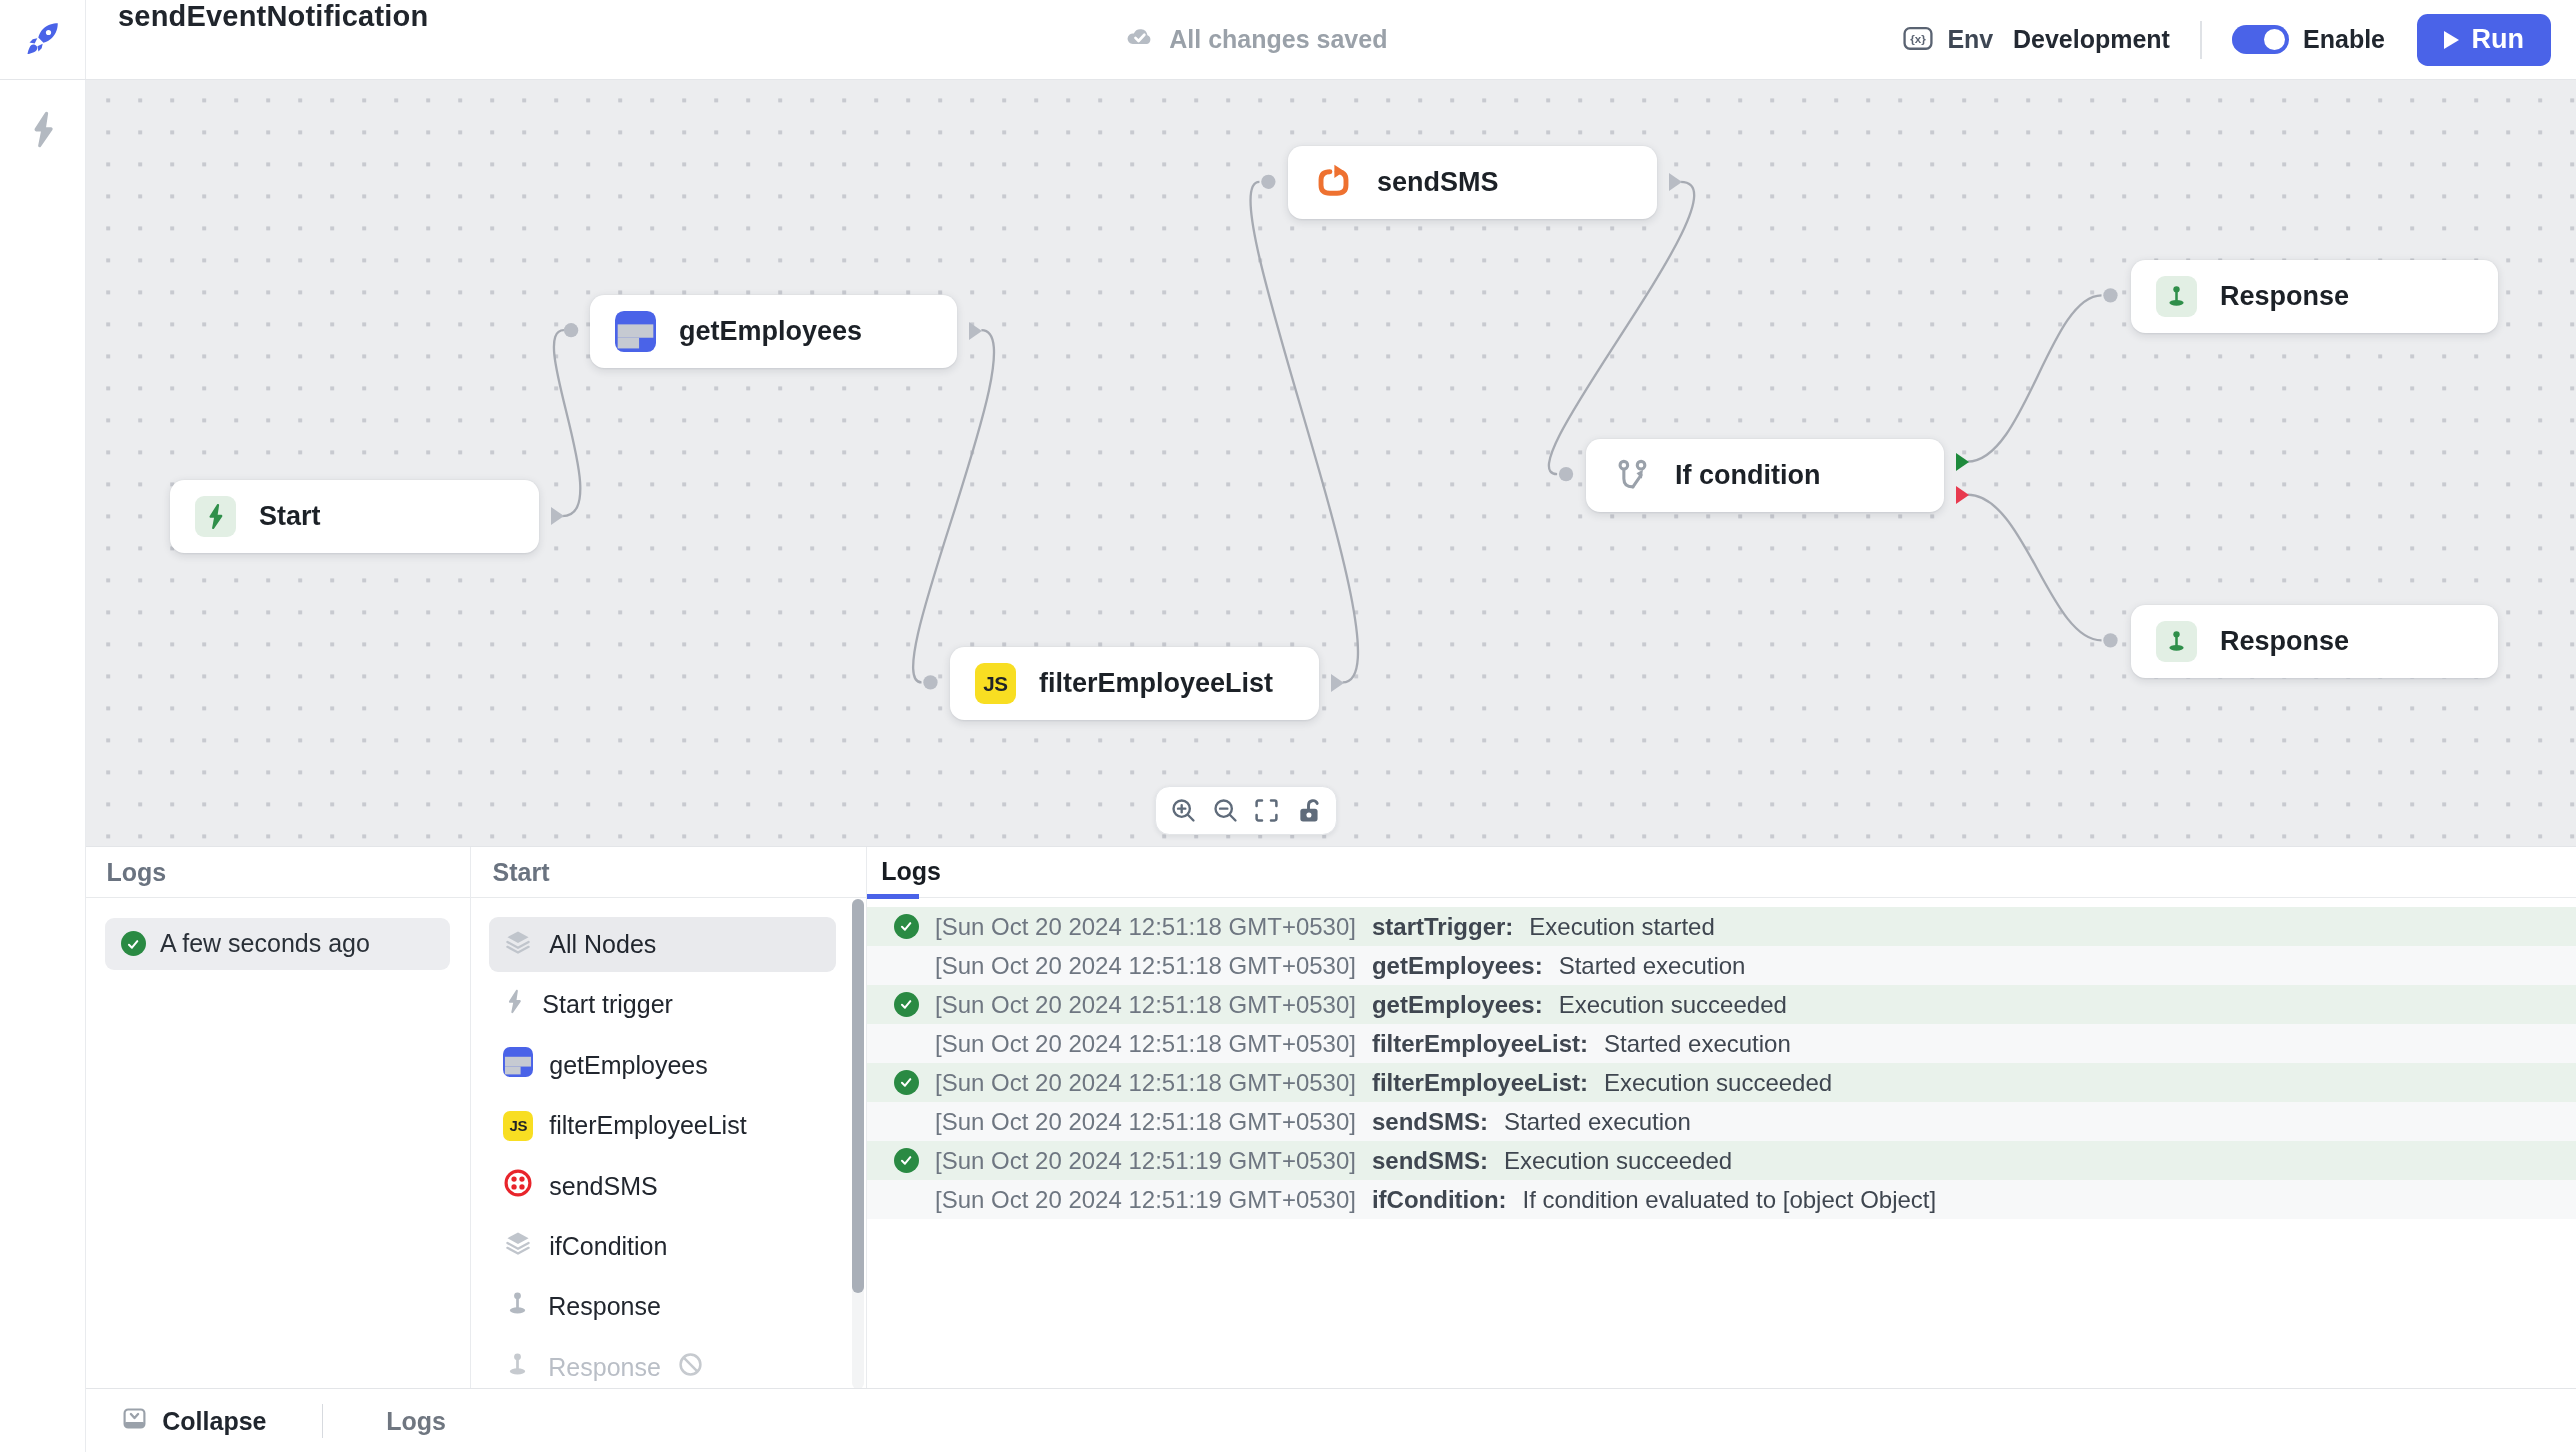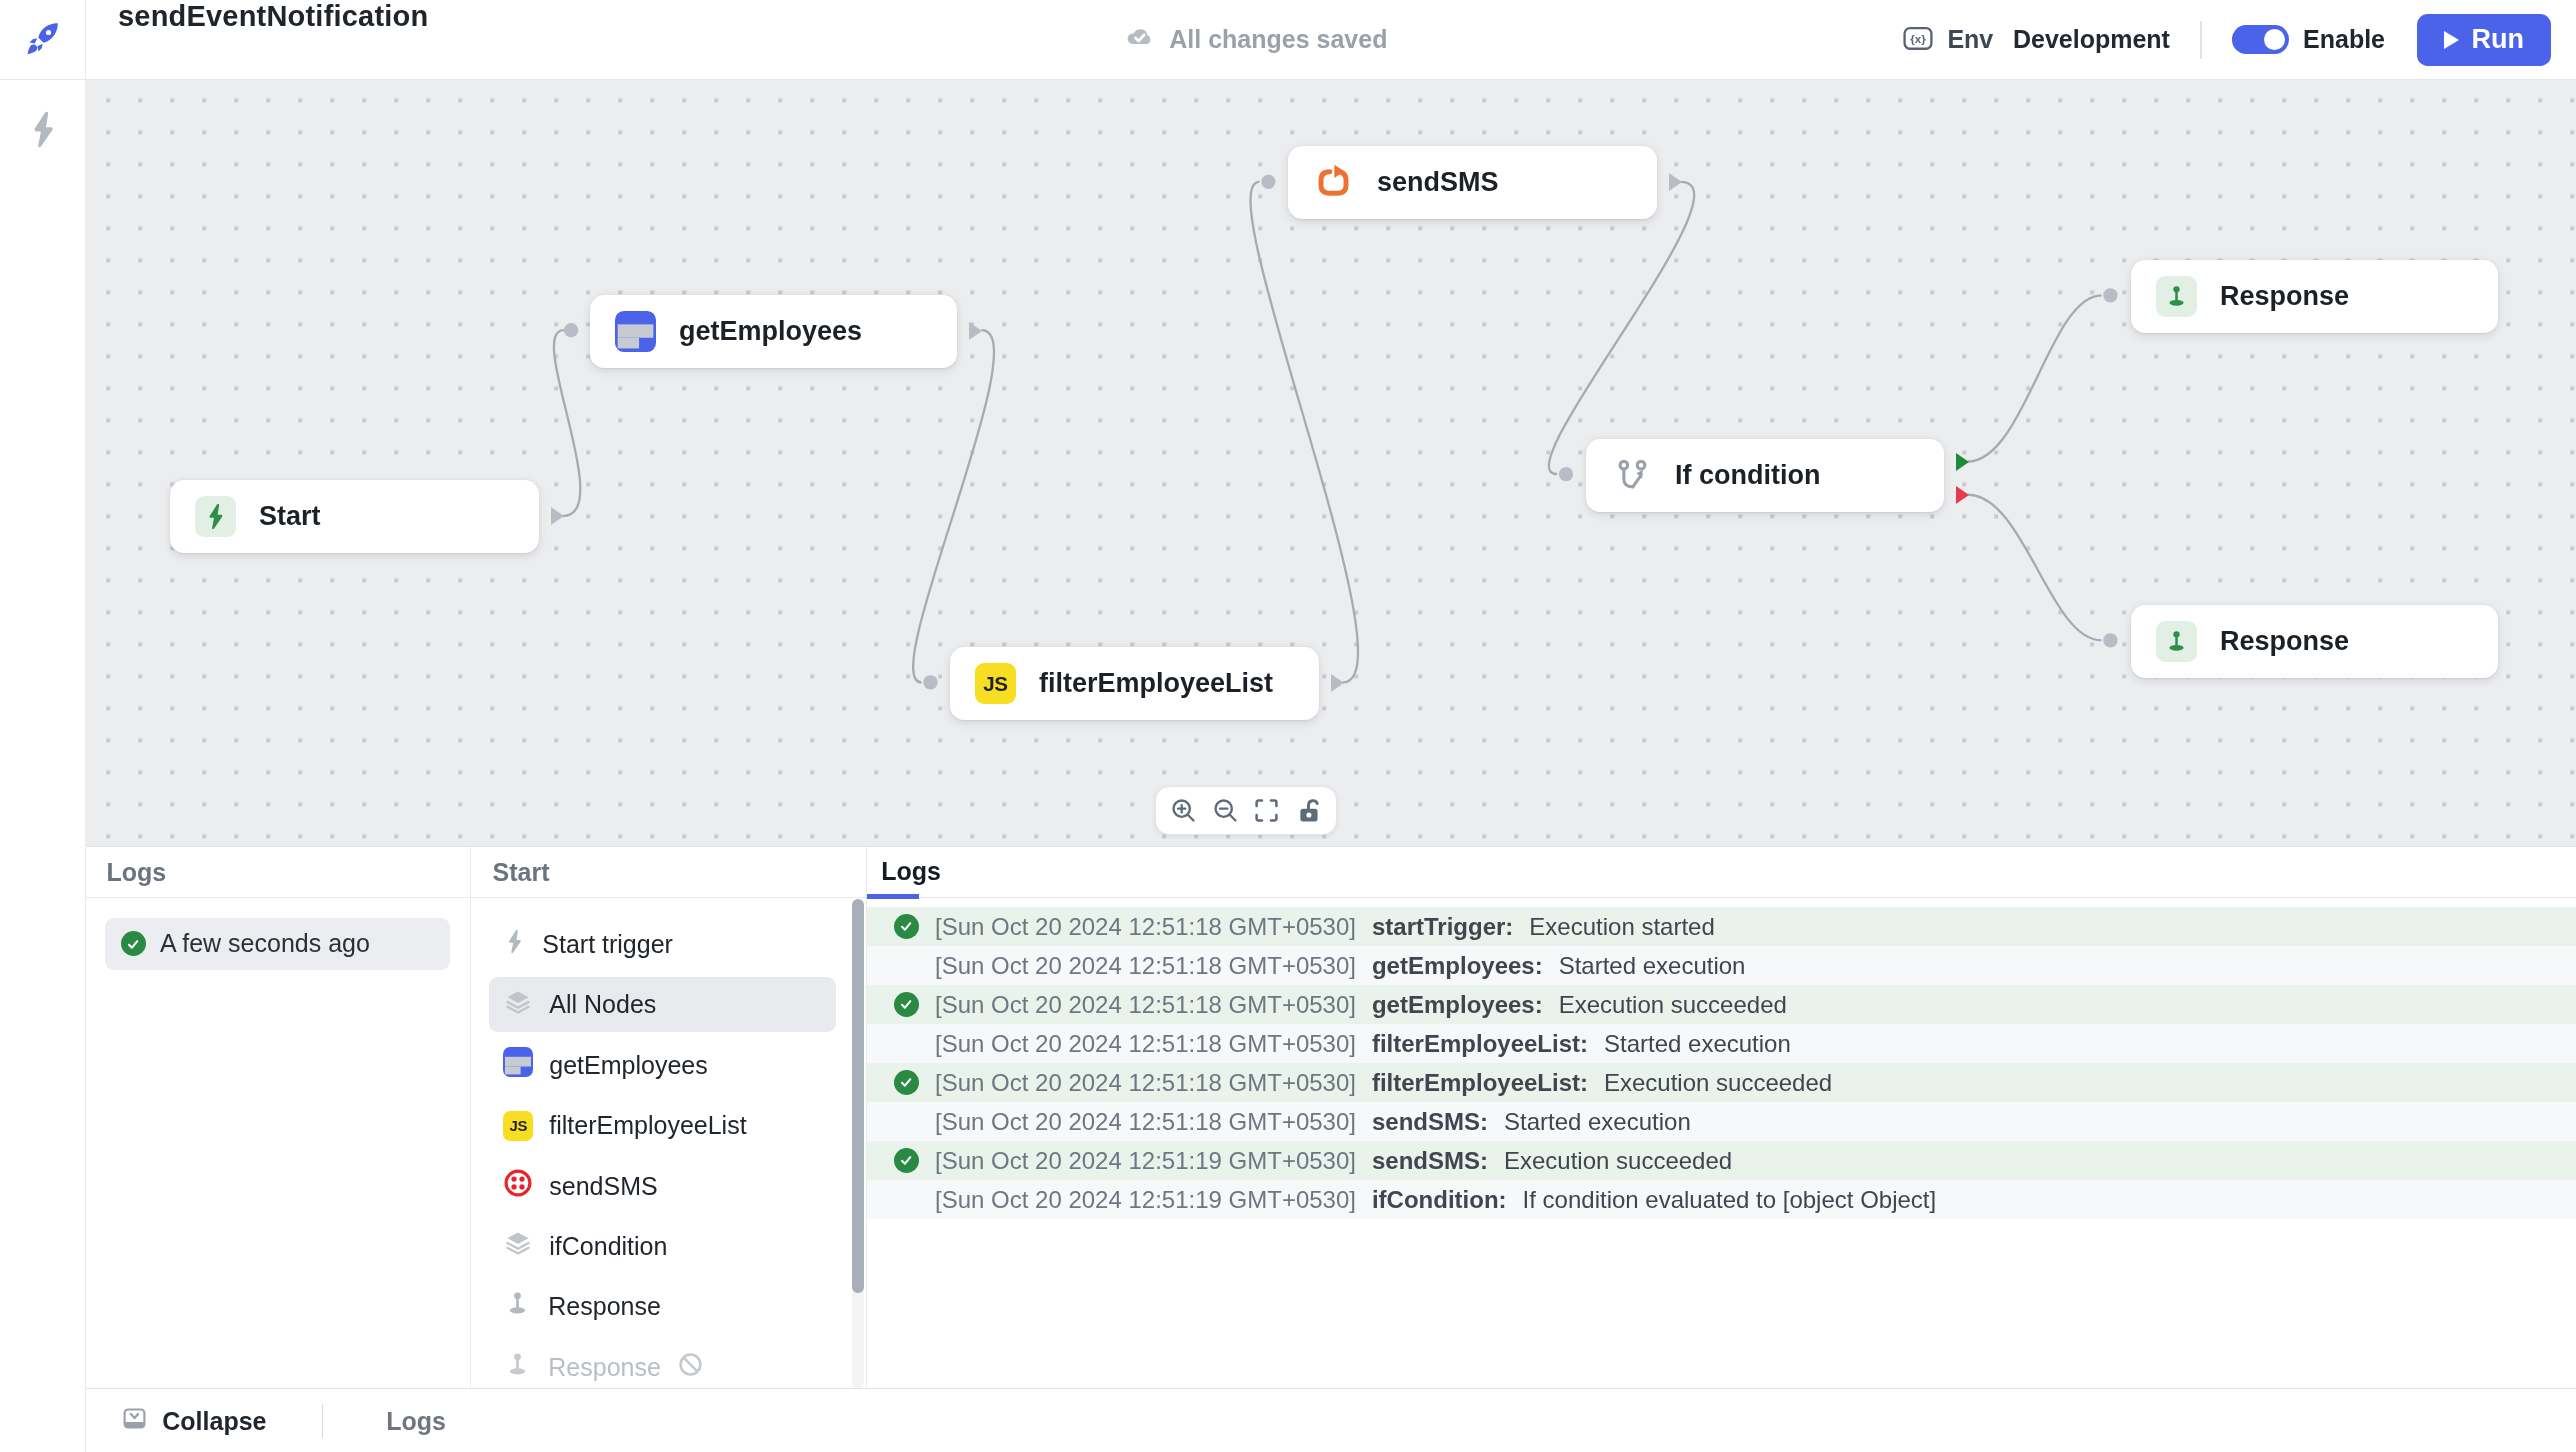--- a/index.html
+++ b/index.html
@@ -315,38 +315,38 @@
             </svg>
         </span>
         <span>A few seconds ago</span>
       </div>
     </div>
 
     <div class="col-nodes">
       <div class="panel-head">Start</div>
       <div class="nodes-list">
 
-        <div class="node-item">
-          <span>
-            <svg width="23" height="27" viewBox="0 0 24 28">
-                <path fill="#B3B9C1" d="M13.6 2.2 6.4 13.4c-.5.8 0 1.9 1 1.9h3.2l-1.9 9.7c-.2 1 1.1 1.6 1.8.8l7.9-11.5c.6-.8 0-1.9-1-1.9h-3.3l1.4-9.4c.1-1-1.2-1.6-1.9-.8z"></path>
-              </svg>
-          </span>
-          <span>Start trigger</span>
-        </div>
-
         <div class="node-item selected">
           <span>
             <svg width="30" height="30" viewBox="0 0 34 34">
                 <polygon points="17,5 29,11.5 17,18 5,11.5" fill="#C0C5CC"></polygon>
                 <polyline points="5,17 17,23.5 29,17" fill="none" stroke="#C0C5CC" stroke-width="2.6" stroke-linecap="round" stroke-linejoin="round"></polyline>
                 <polyline points="5,22.5 17,29 29,22.5" fill="none" stroke="#C0C5CC" stroke-width="2.6" stroke-linecap="round" stroke-linejoin="round"></polyline>
               </svg>
           </span>
           <span>All Nodes</span>
+        </div>
+
+        <div class="node-item">
+          <span>
+            <svg width="23" height="27" viewBox="0 0 24 28">
+                <path fill="#B3B9C1" d="M13.6 2.2 6.4 13.4c-.5.8 0 1.9 1 1.9h3.2l-1.9 9.7c-.2 1 1.1 1.6 1.8.8l7.9-11.5c.6-.8 0-1.9-1-1.9h-3.3l1.4-9.4c.1-1-1.2-1.6-1.9-.8z"></path>
+              </svg>
+          </span>
+          <span>Start trigger</span>
         </div>
 
         <div class="node-item">
           <span>
             <svg width="30" height="30" viewBox="0 0 46 46">
                 <defs>
                   <clipPath id="rsq2">
                     <rect width="46" height="46" rx="11"></rect>
                   </clipPath>
                 </defs>

